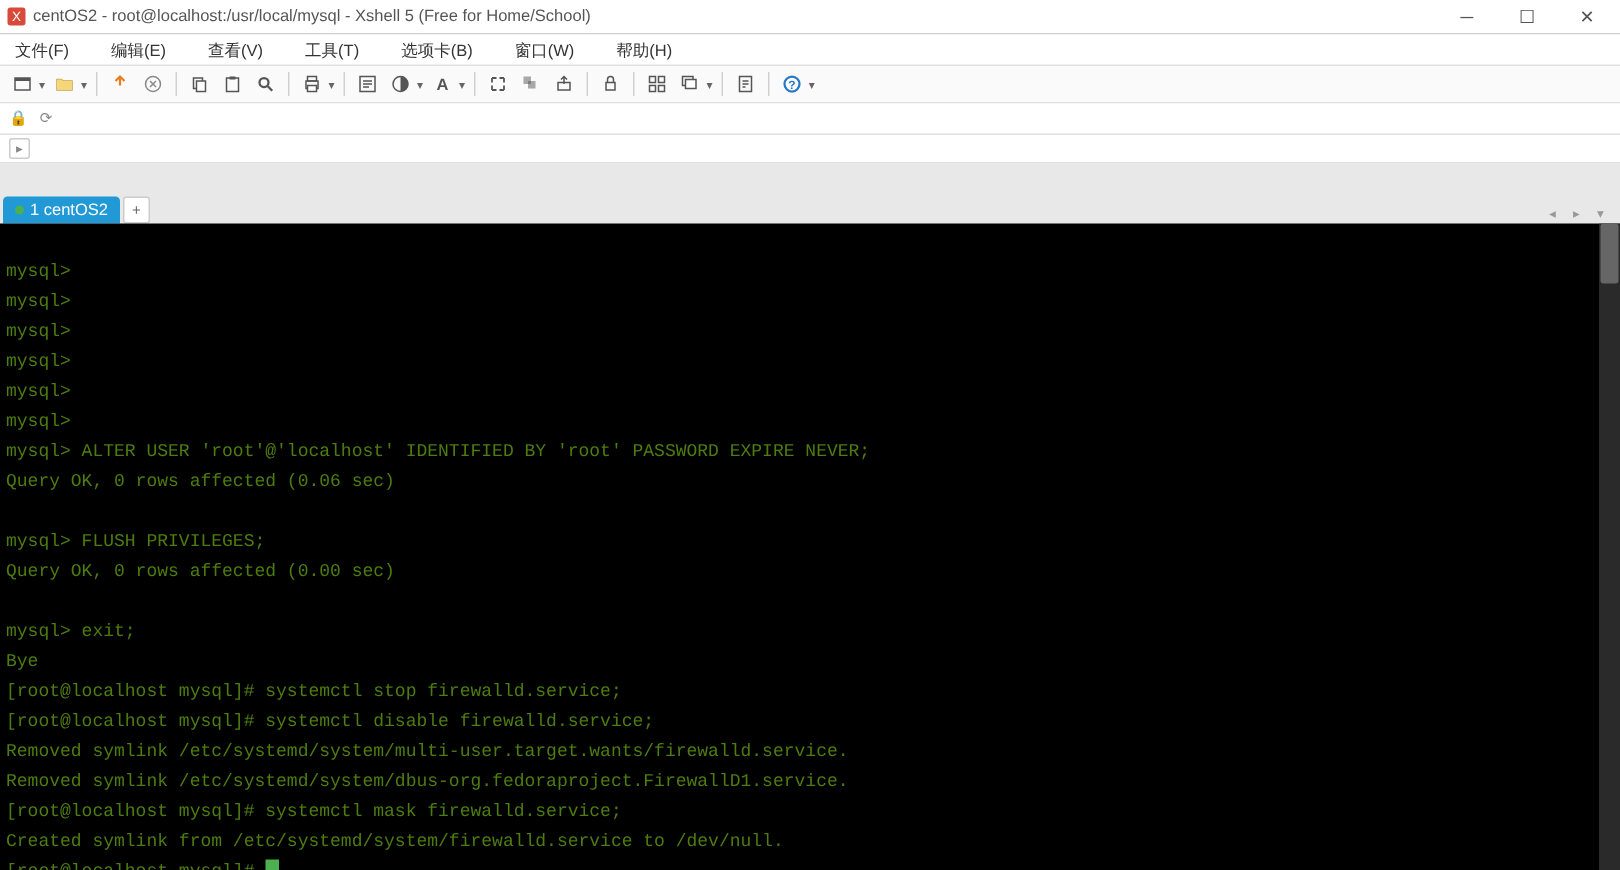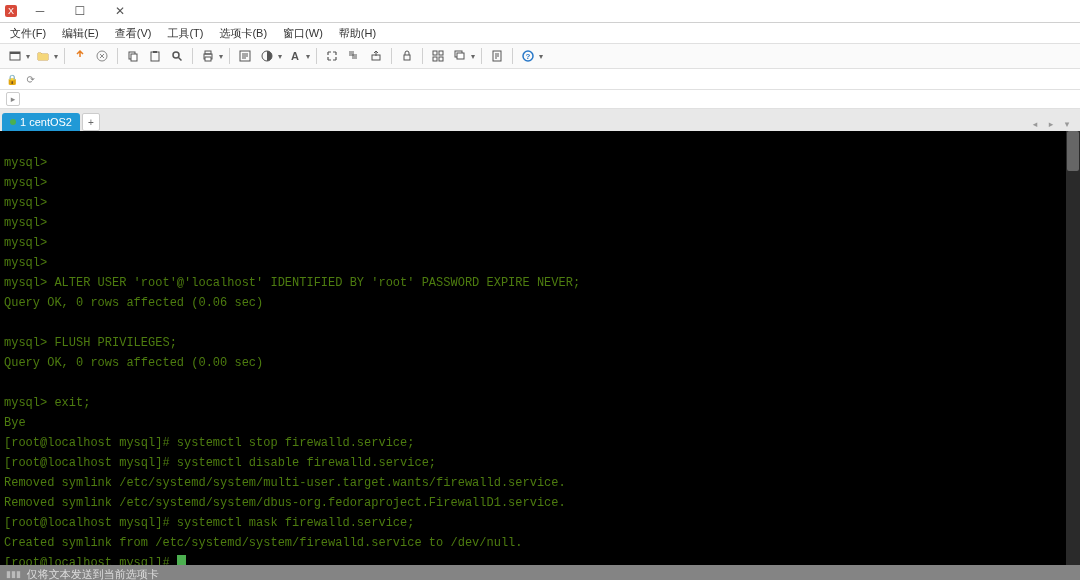--- a/index.html
+++ b/index.html
@@ -1,33 +1,33 @@
 <!DOCTYPE html>
 <html><head>
 <meta charset="utf-8">
 <style>
 html,body{margin:0;padding:0;font-family:"Microsoft YaHei","Segoe UI",sans-serif;font-size:12px;background:#f0f0f0;overflow:hidden;width:1080px;height:580px}
 .titlebar{height:22px;background:#fff;display:flex;align-items:center;padding:0 4px;border-bottom:1px solid #d0d0d0}
 .titlebar .icon{width:14px;height:14px;margin-right:4px}
 .titlebar .title{flex:1;color:#555;font-size:11px}
 .titlebar .btns{display:flex;gap:4px}
 .titlebar .wbtn{width:36px;height:20px;display:flex;align-items:center;justify-content:center;color:#555}
-.menubar{height:20px;background:#fff;display:flex;align-items:center;padding:0 4px;gap:4px;border-bottom:1px solid #e0e0e0}
+.menubar{height:20px;background:#fff;display:flex;align-items:center;padding:0 4px;gap:16px;border-bottom:1px solid #e0e0e0}
 .menubar .mi{padding:2px 6px;color:#333;font-size:11px}
 .toolbar{height:24px;background:#fafafa;display:flex;align-items:center;padding:0 6px;gap:4px;border-bottom:1px solid #e0e0e0}
 .toolbar .tb{width:18px;height:18px;display:flex;align-items:center;justify-content:center;color:#555;border-radius:2px}
 .toolbar .sep{width:1px;height:16px;background:#d0d0d0;margin:0 2px}
 .toolbar .dd{font-size:8px;color:#666;margin-left:-2px}
 .addrbar{height:20px;background:#fff;display:flex;align-items:center;padding:0 6px;gap:4px;border-bottom:1px solid #e0e0e0}
 .addrbar .lock{color:#888;font-size:10px}
 .addrbar .addr{flex:1;color:#777;font-size:11px}
 .addrbar .ref{color:#888;font-size:10px;padding:0 4px}
 .hintbar{height:18px;background:#fff;display:flex;align-items:center;padding:0 6px;gap:4px;color:#999;font-size:11px;border-bottom:1px solid #e0e0e0}
 .hintbar .plus{width:12px;height:12px;display:flex;align-items:center;justify-content:center;border:1px solid #ccc;border-radius:2px;font-size:9px;color:#888}
-.tabbar{height:22px;background:#e8e8e8;display:flex;align-items:flex-end;padding:0 2px}
+.tabbar{height:40px;background:#e8e8e8;display:flex;align-items:flex-end;padding:0 2px}
 .tabbar .tab{background:#2199d6;color:#fff;padding:3px 8px;border-radius:3px 3px 0 0;font-size:11px;display:flex;align-items:center;gap:4px}
 .tabbar .tab .dot{width:6px;height:6px;background:#4caf50;border-radius:50%}
 .tabbar .newtab{width:16px;height:16px;margin-left:2px;background:#fff;border:1px solid #ccc;display:flex;align-items:center;justify-content:center;font-size:10px;color:#666;border-radius:2px}
 .tabbar .rightctrl{margin-left:auto;display:flex;gap:2px;padding:0 4px}
 .tabbar .rc{width:14px;height:14px;color:#999;font-size:9px;display:flex;align-items:center;justify-content:center}
 .terminal{background:#000;color:#4d7c0f;font-family:"Consolas","Courier New",monospace;font-size:12px;line-height:20px;padding:2px 4px;white-space:pre;overflow:hidden;position:relative;height:430px}
 .terminal .scrollbar{position:absolute;right:0;top:0;width:14px;height:100%;background:#2a2a2a}
 .terminal .sbthumb{position:absolute;right:1px;top:0;width:12px;height:40px;background:#666;border-radius:2px}
 .cursor{display:inline-block;width:9px;height:16px;background:#4caf50;vertical-align:middle}
 .bottombar{height:18px;background:#848484;color:#ddd;display:flex;align-items:center;padding:0 6px;font-size:11px;gap:6px}
@@ -36,20 +36,21 @@
 </head>
 <body>
 
 <div class="titlebar">
   <span class="icon">
     <svg width="14" height="14" viewBox="0 0 14 14">
         <rect x="1" y="1" width="12" height="12" rx="2" fill="#d84a3a"></rect>
         <text x="7" y="10" font-size="9" text-anchor="middle" fill="#fff">X</text>
       </svg>
   </span>
+  <span class="title">centOS2 - root@localhost:/usr/local/mysql - Xshell 5 (Free for Home/School)</span>
   <div class="btns">
     <div class="wbtn">─</div>
     <div class="wbtn">☐</div>
     <div class="wbtn close">✕</div>
   </div>
 </div>
 
 <div class="menubar">
   <span class="mi">文件(F)</span>
   <span class="mi">编辑(E)</span>

